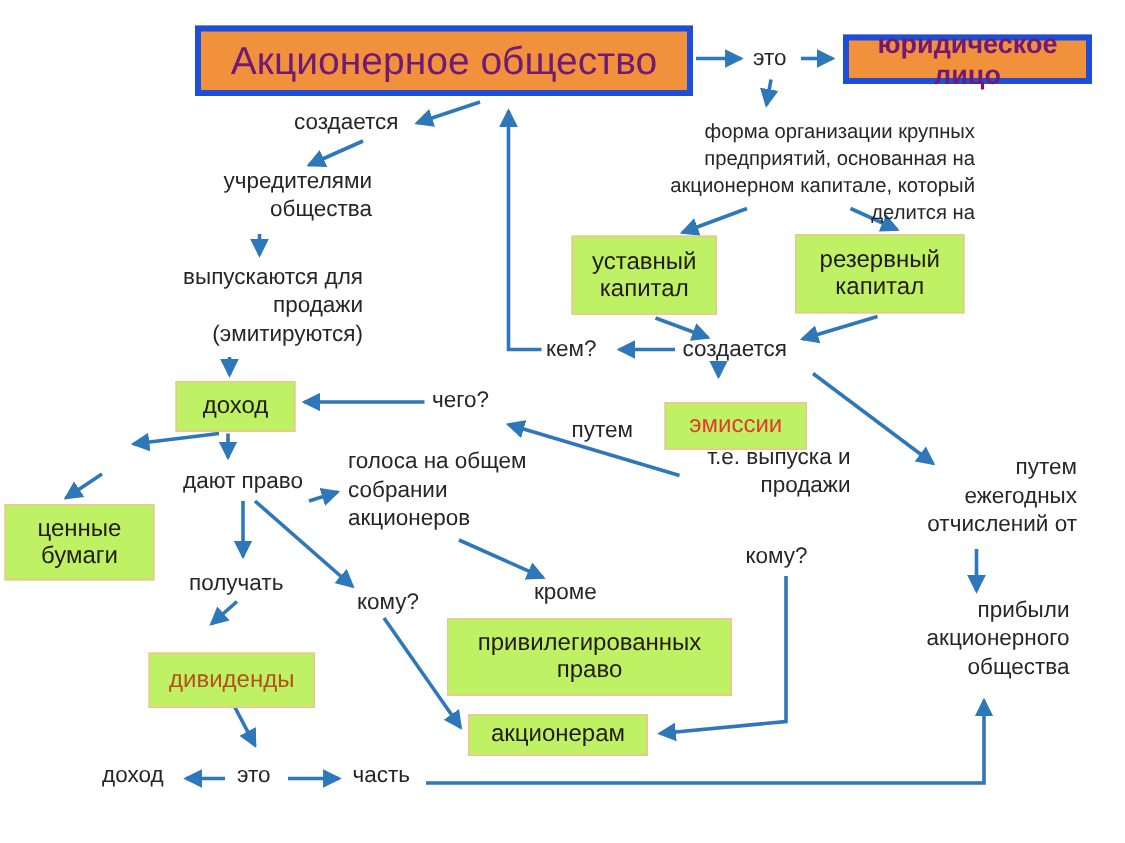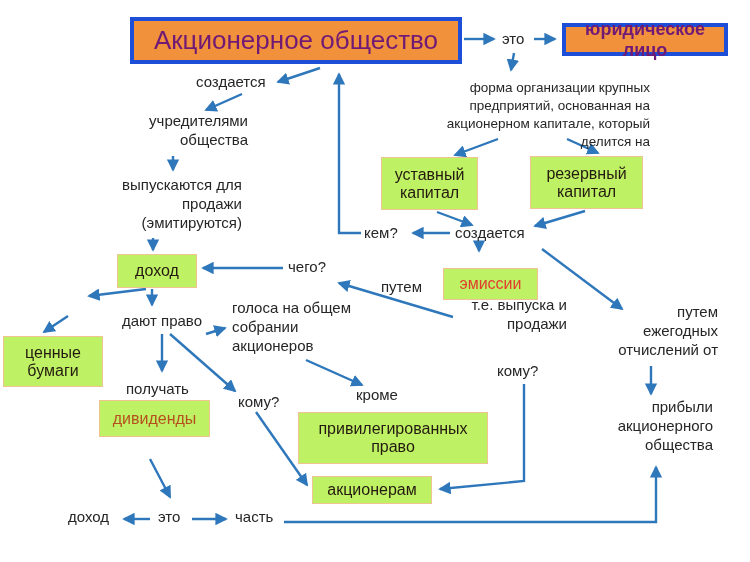--- a/index.html
+++ b/index.html
@@ -92,21 +92,21 @@
   </div>
 
   <div class="node box box-light box-md" style="left:117px;top:254px;width:80px;height:34px;">
     <span>доход</span>
   </div>
 
   <div class="node box box-light box-md" style="left:3px;top:336px;width:100px;height:51px;">
     <span>ценные бумаги</span>
   </div>
 
-  <div class="node box box-light box-md darkred-text" style="left:99px;top:400px;width:111px;height:37px;">
+  <div class="node box box-light box-md darkred-text" style="left:99px;top:435px;width:111px;height:37px;">
     <span>дивиденды</span>
   </div>
 
   <div class="node box box-light box-md" style="left:298px;top:412px;width:190px;height:52px;">
     <span>привилегированных право</span>
   </div>
 
   <div class="node box box-light box-md" style="left:312px;top:476px;width:120px;height:28px;">
     <span>акционерам</span>
   </div>

